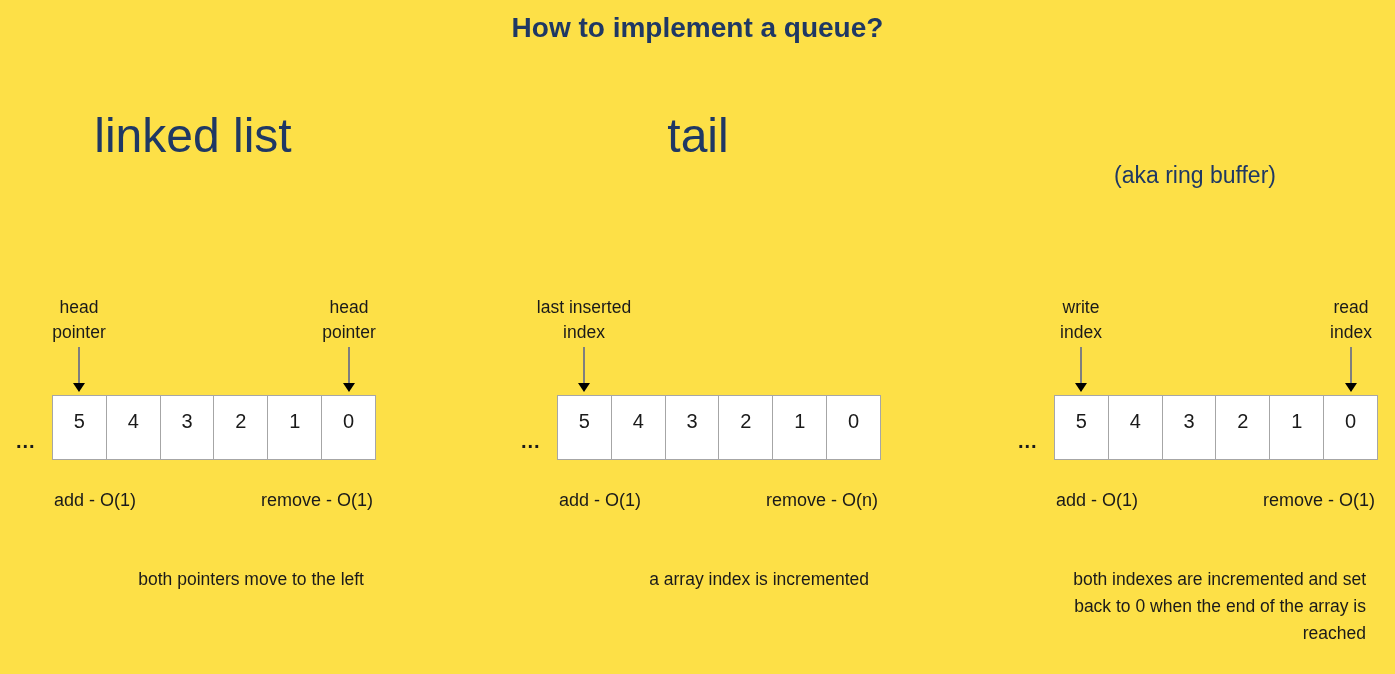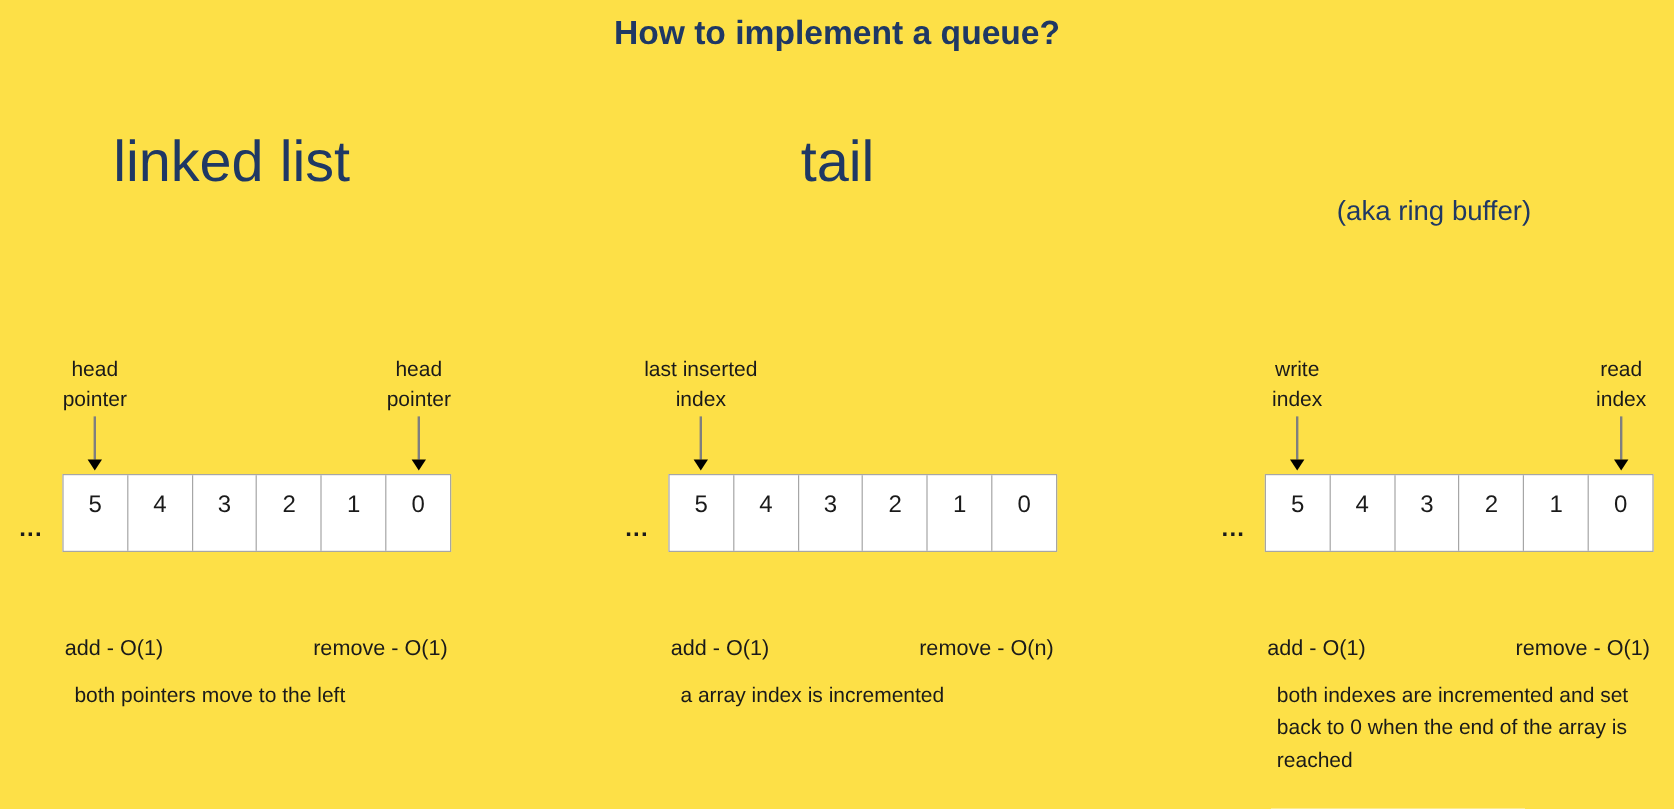--- a/index.html
+++ b/index.html
@@ -121,30 +121,29 @@
     letter-spacing: 1px;
     color: #1a1a1a;
   }
   .complexity {
     position: absolute;
     top: 390px;
     transform: translateX(-50%);
     white-space: nowrap;
     font-size: 18px;
     color: #1a1a1a;
-    margin-top: 40px;
   }
   .add-label    { left: 85px; }
   .remove-label { left: 307px; }
   .description {
     position: absolute;
     top: 466px;
     left: 52px;
     width: 302px;
-    text-align: left;
+    text-align: right;
     font-size: 17.5px;
     line-height: 27px;
     color: #1a1a1a;
   }
 </style>
 </head>
 <body>
 
 <div class="slide">
 

